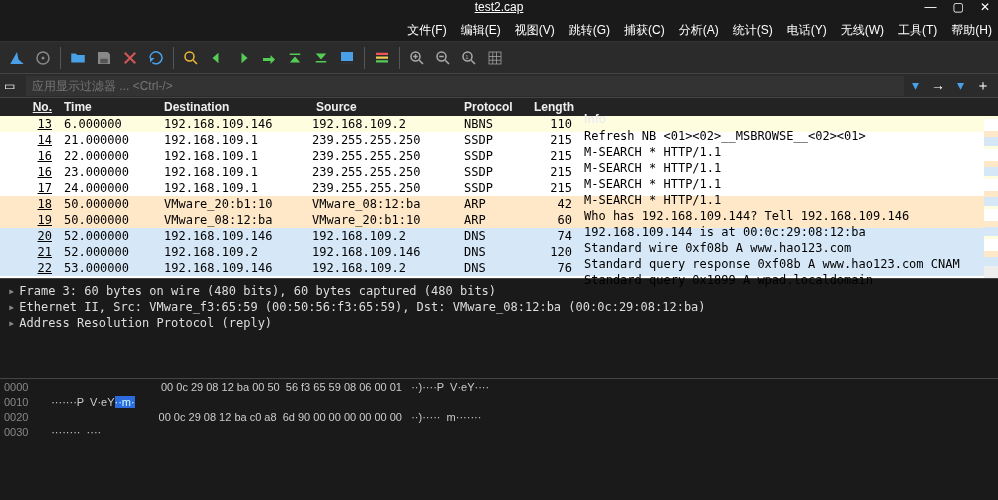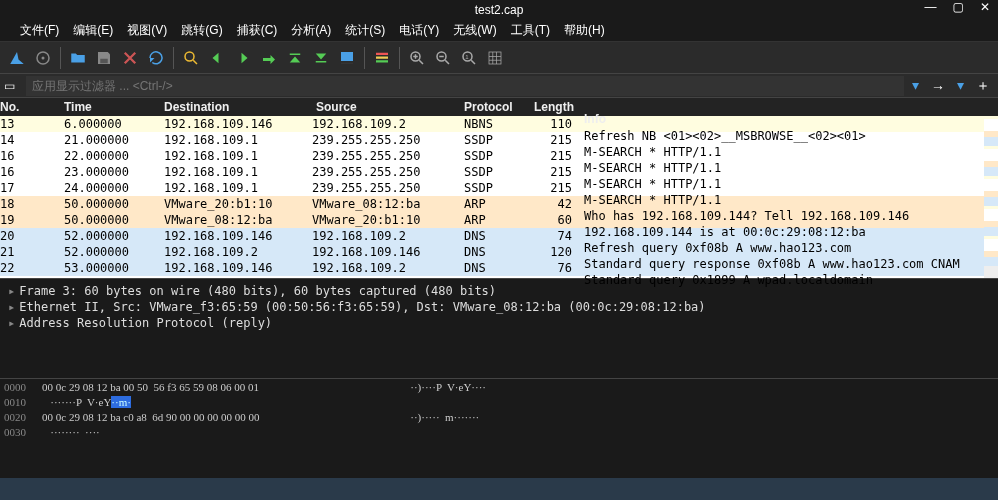--- a/index.html
+++ b/index.html
@@ -1,56 +1,56 @@
 <!DOCTYPE html>
 <html><head>
 <meta charset="utf-8">
 <style>
   * { box-sizing: border-box; margin: 0; padding: 0; }
   body { font-family: sans-serif; font-size: 12px; background: #2a3a4a; color: #fff; width: 998px; height: 500px; overflow: hidden; }
-  .titlebar { background: #1a1a1a; height: 20px; display: flex; align-items: center; justify-content: center; position: relative; }
+  .titlebar { background: #1a1a1a; height: 20px; display: flex; align-items: flex-start; justify-content: center; position: relative; text-decoration: underline; }
   .titlebar span { font-size: 12px; }
   .winctrl { position: absolute; right: 4px; top: 0; display: flex; gap: 8px; font-size: 12px; }
   .winctrl span { cursor: pointer; padding: 0 4px; }
-  .menubar { background: #1a1a1a; height: 22px; display: flex; align-items: center; padding: 0 20px; gap: 14px; border-bottom: 1px solid #333; }
+  .menubar { background: #1a1a1a; height: 22px; display: flex; align-items: center; padding: 0 6px; gap: 14px; border-bottom: 1px solid #333; justify-content: flex-end; }
   .menubar span { font-size: 12px; cursor: pointer; }
   .toolbar { background: #2b2b2b; height: 32px; display: flex; align-items: center; padding: 0 6px; gap: 4px; border-bottom: 1px solid #444; }
   .ticon { width: 22px; height: 22px; display: flex; align-items: center; justify-content: center; cursor: pointer; border-radius: 2px; }
   .ticon svg { width: 18px; height: 18px; }
   .sep { width: 1px; height: 22px; background: #555; margin: 0 2px; }
   .filterbar { background: #2b2b2b; height: 24px; display: flex; align-items: center; padding: 0 4px; border-bottom: 1px solid #444; }
   .filter-icon { width: 18px; margin-right: 4px; }
   .filter-input { flex: 1; background: #333; border: none; color: #aaa; height: 20px; padding: 0 6px; font-size: 12px; outline: none; }
   .filter-right { display: flex; gap: 4px; margin-left: 4px; }
   .filter-right span { cursor: pointer; font-size: 14px; padding: 0 4px; }
   .table-wrap { background: #fff; color: #000; position: relative; }
   .thead { background: #232323; color: #eee; display: flex; height: 18px; align-items: center; font-weight: bold; font-size: 12px; }
   .thead .col { padding-left: 6px; }
-  .c-no { width: 58px; padding-right: 6px !important; padding-left: 0 !important;}
+  .c-no { width: 58px; text-align: right; padding-right: 6px !important; padding-left: 0 !important; text-decoration: underline;}
   .c-time { width: 100px; }
   .c-src { width: 148px; }
   .c-dst { width: 152px; }
   .c-proto { width: 70px; }
   .c-len { width: 50px; text-align: right; padding-right: 6px !important; }
   .c-info { flex: 1; white-space: nowrap; overflow: hidden; margin-top: 24px; }
   .rows { font-family: "DejaVu Sans Mono", monospace; font-size: 12px; }
   .row { display: flex; height: 16px; align-items: center; }
   .row div { padding-left: 6px; }
   .row .c-no { padding-left: 0; }
   .bg-yellow { background: #fffde0; }
   .bg-white { background: #ffffff; }
   .bg-peach { background: #ffe8c8; }
   .bg-blue { background: #d6e8f8; }
   .sidemap { position: absolute; right: 0; top: 18px; bottom: 0; width: 14px; background: #eee; }
   .details { background: #1a1a1a; color: #ddd; font-family: "DejaVu Sans Mono", monospace; font-size: 12px; padding: 4px 8px; height: 100px; line-height: 16px; border-top: 1px solid #444; }
   .details .tri { color: #888; margin-right: 4px; }
-  .hexpane { background: #1a1a1a; color: #ccc; font-family: Liberation Serif, serif; font-size: 11px; padding: 2px 4px; height: 100px; border-top: 1px solid #444; }
+  .hexpane { background: #1a1a1a; color: #ccc; font-family: Liberation Sans, sans-serif; font-size: 11px; padding: 2px 4px; height: 122px; border-top: 1px solid #444; }
   .hexrow { display: flex; height: 15px; white-space: pre; }
   .hx-off { color: #888; width: 38px; }
-  .hx-bytes { width: 360px; }
+  .hx-bytes { width: 360px; text-align: right; }
   .hx-ascii { }
   .hl { background: #2d6cdf; color: #fff; }
   .minimap-stripe { height: 3px; }
 </style>
 </head>
 <body>
 
 <div class="titlebar">
   <span>test2.cap</span>
   <div class="winctrl">
@@ -270,21 +270,21 @@
         <div class="c-len">60</div>
         <div class="c-info">192.168.109.144 is at 00:0c:29:08:12:ba</div>
       </div>
       <div class="row bg-blue">
         <div class="c-no">20</div>
         <div class="c-time">52.000000</div>
         <div class="c-src">192.168.109.146</div>
         <div class="c-dst">192.168.109.2</div>
         <div class="c-proto">DNS</div>
         <div class="c-len">74</div>
-        <div class="c-info">Refresh query 0xf08b A www.hao123.com</div>
+        <div class="c-info">Standard wire 0xf08b A www.hao123.com</div>
       </div>
       <div class="row bg-blue">
         <div class="c-no">21</div>
         <div class="c-time">52.000000</div>
         <div class="c-src">192.168.109.2</div>
         <div class="c-dst">192.168.109.146</div>
         <div class="c-proto">DNS</div>
         <div class="c-len">120</div>
         <div class="c-info">Standard query response 0xf08b A www.hao123.com CNAM</div>
       </div>

